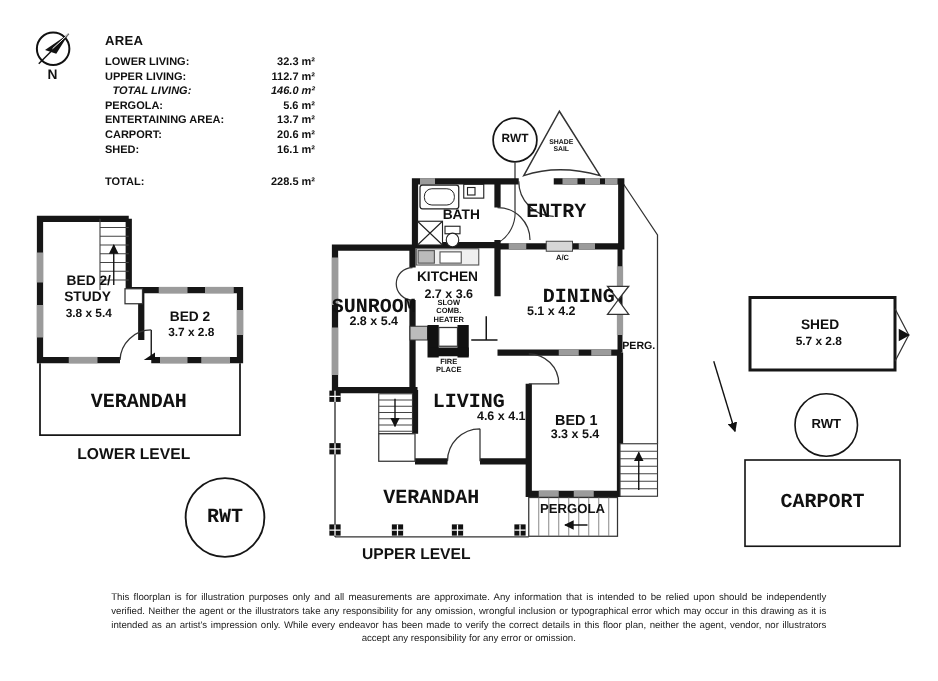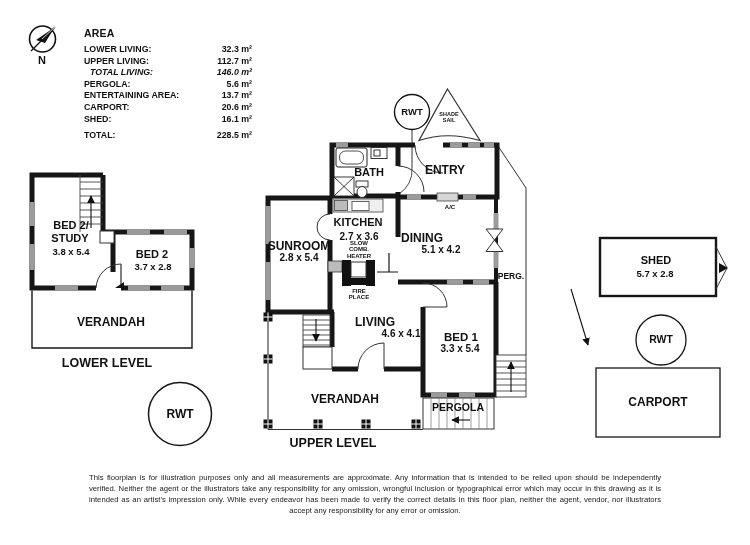--- a/index.html
+++ b/index.html
@@ -1,31 +1,31 @@
 <!DOCTYPE html>
 <html><head>
 <meta charset="utf-8">
 <style>
   html,body{margin:0;padding:0;background:#fff;}
   .stage{position:relative;width:750px;height:545px;background:#fff;overflow:hidden;
          font-family:"Liberation Sans", sans-serif;color:#111;}
   svg{position:absolute;left:0;top:0;}
   .lbl{position:absolute;transform:translate(-50%,-50%);font-weight:bold;color:#111;
        white-space:nowrap;text-align:center;line-height:1.08;pointer-events:none;}
-  .s13{font-size:12.5px;} .s12{font-size:12px;} .s115{font-size:11.5px;}
+  .s13{font-size:12.5px;} .s12{font-size:16px;font-family:Liberation Mono, monospace;} .s115{font-size:11.5px;}
   .s11{font-size:11px;} .s105{font-size:10.5px;} .s10{font-size:10px;}
   .s95{font-size:9.5px;} .s85{font-size:8.5px;} .s6{font-size:6px;font-weight:bold;}
   .s55{font-size:5.5px;font-weight:bold;}
   .lbl .ln{display:block;}
   .legend{position:absolute;left:84px;top:27px;width:168px;}
   .legend-title{font-size:10.5px;font-weight:bold;margin-bottom:5px;letter-spacing:.2px;}
   .lrow{display:flex;justify-content:space-between;font-size:8.8px;font-weight:bold;line-height:11.6px;}
   .lrow.indent{font-style:italic;padding-left:6px;}
   .lrow.gap{margin-top:3px;}
-  .lrow.total{margin-top:5px;gap:29px;}
+  .lrow.total{margin-top:15px;gap:29px;}
   .disclaimer{position:absolute;left:89px;top:472px;width:572px;font-size:7.7px;line-height:1.45;
               color:#222;text-align:justify;text-align-last:center;}
 </style>
 </head>
 <body>
 
 <div class="stage">
 
   <svg width="750" height="545" viewBox="0 0 750 545">
     <defs>
@@ -279,21 +279,21 @@
   <div class="lbl s12" style="left:445px;top:170px;">ENTRY</div>
   <div class="lbl s11" style="left:358px;top:223px;">KITCHEN</div>
   <div class="lbl s10" style="left:359px;top:237px;">2.7 x 3.6</div>
   <div class="lbl s6" style="left:359px;top:250px;">
       <span class="ln">SLOW</span>
       <span class="ln">COMB.</span>
       <span class="ln">HEATER</span>
     </div>
   <div class="lbl s12" style="left:299px;top:246px;">SUNROOM</div>
   <div class="lbl s10" style="left:299px;top:258px;">2.8 x 5.4</div>
-  <div class="lbl s12" style="left:422px;top:238px;">DINING</div>
+  <div class="lbl s12" style="left:463px;top:238px;">DINING</div>
   <div class="lbl s10" style="left:441px;top:250px;">5.1 x 4.2</div>
   <div class="lbl s6" style="left:450px;top:207px;">A/C</div>
   <div class="lbl s85" style="left:511px;top:277px;">PERG.</div>
   <div class="lbl s6" style="left:359px;top:294px;">
       <span class="ln">FIRE</span>
       <span class="ln">PLACE</span>
     </div>
   <div class="lbl s12" style="left:375px;top:322px;">LIVING</div>
   <div class="lbl s10" style="left:377px;top:334px;margin-left:24px;">4.6 x 4.1</div>
   <div class="lbl s115" style="left:461px;top:337px;">BED 1</div>

